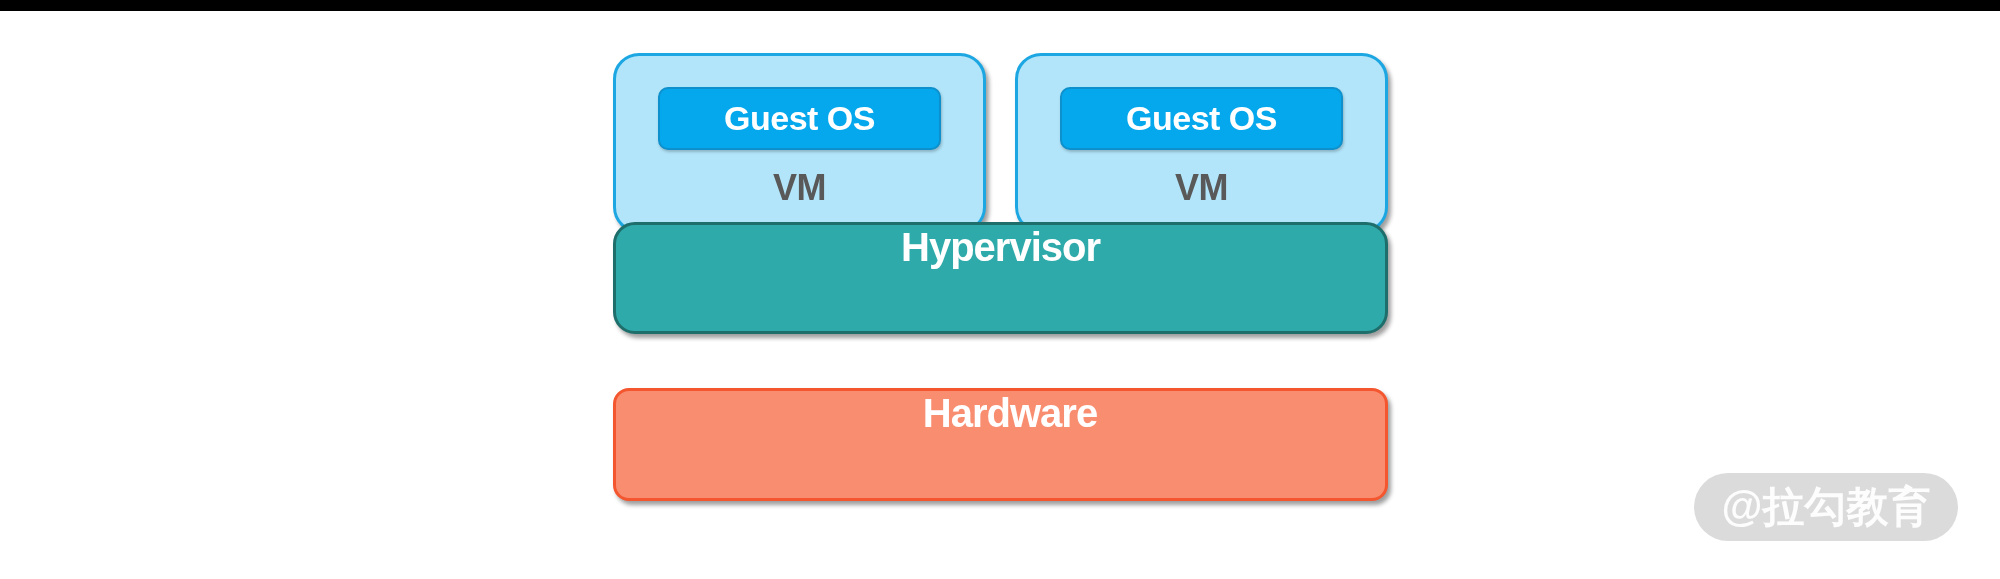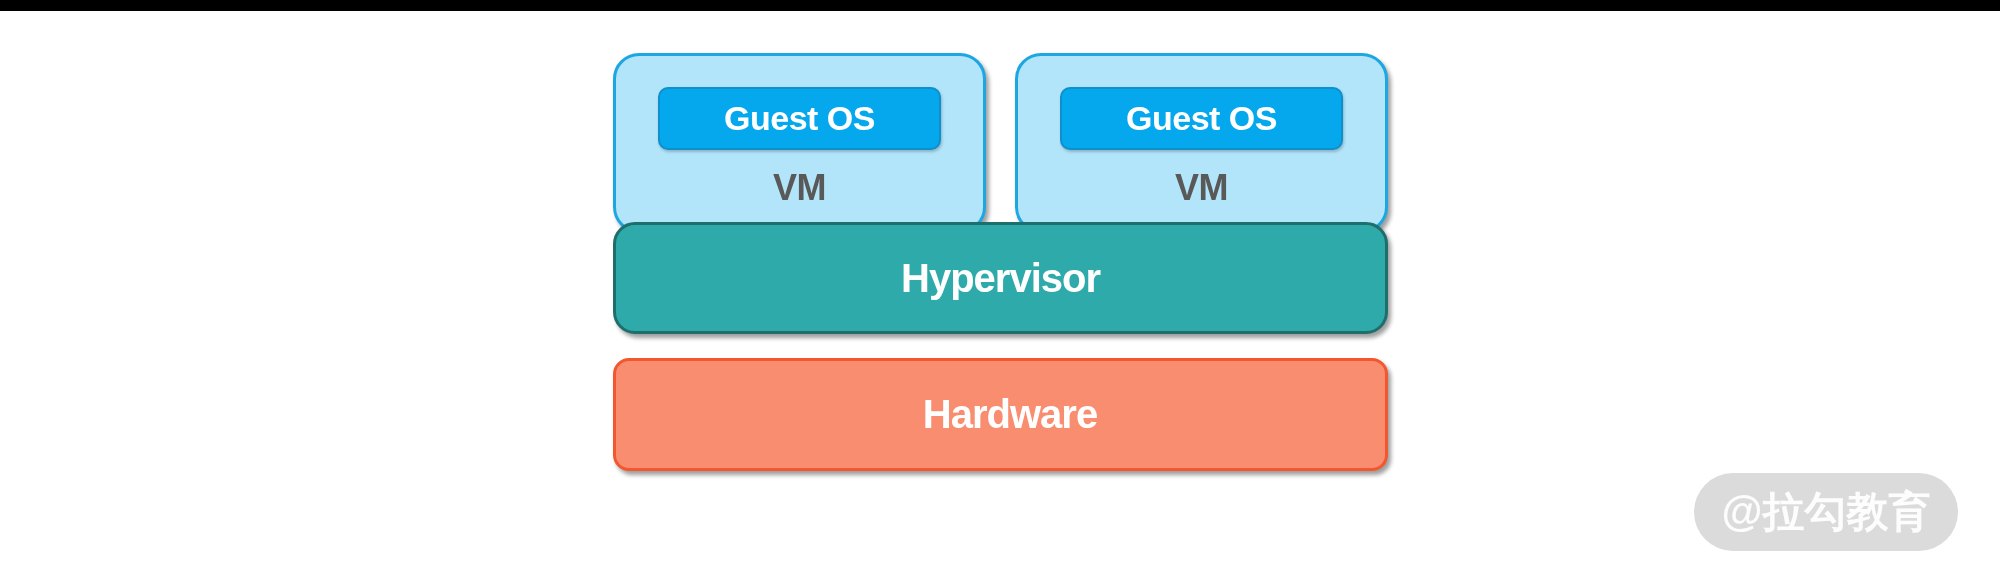--- a/index.html
+++ b/index.html
@@ -61,43 +61,43 @@
     padding-bottom: 4px;
   }
   .layer {
     position: absolute;
     left: 613px;
     width: 775px;
     border: 3px solid;
     box-sizing: border-box;
     box-shadow: 3px 4px 4px rgba(0,0,0,0.38);
     display: flex;
-    align-items: center;
+    align-items: flex-start;
     justify-content: center;
     font-size: 40px;
     font-weight: bold;
     letter-spacing: -1px;
   }
   .layer.hypervisor {
     top: 222px;
     height: 112px;
     border-radius: 22px;
   }
   .layer.hardware {
-    top: 358px;
+    top: 388px;
     height: 113px;
     border-radius: 16px;
     padding-left: 19px;
   }
   .watermark {
     position: absolute;
     left: 1694px;
     top: 473px;
     width: 264px;
-    height: 78px;
+    height: 68px;
     border-radius: 40px;
     display: flex;
     align-items: center;
     justify-content: center;
     font-size: 42px;
     font-weight: bold;
   }
 </style>
 </head>
 <body>

